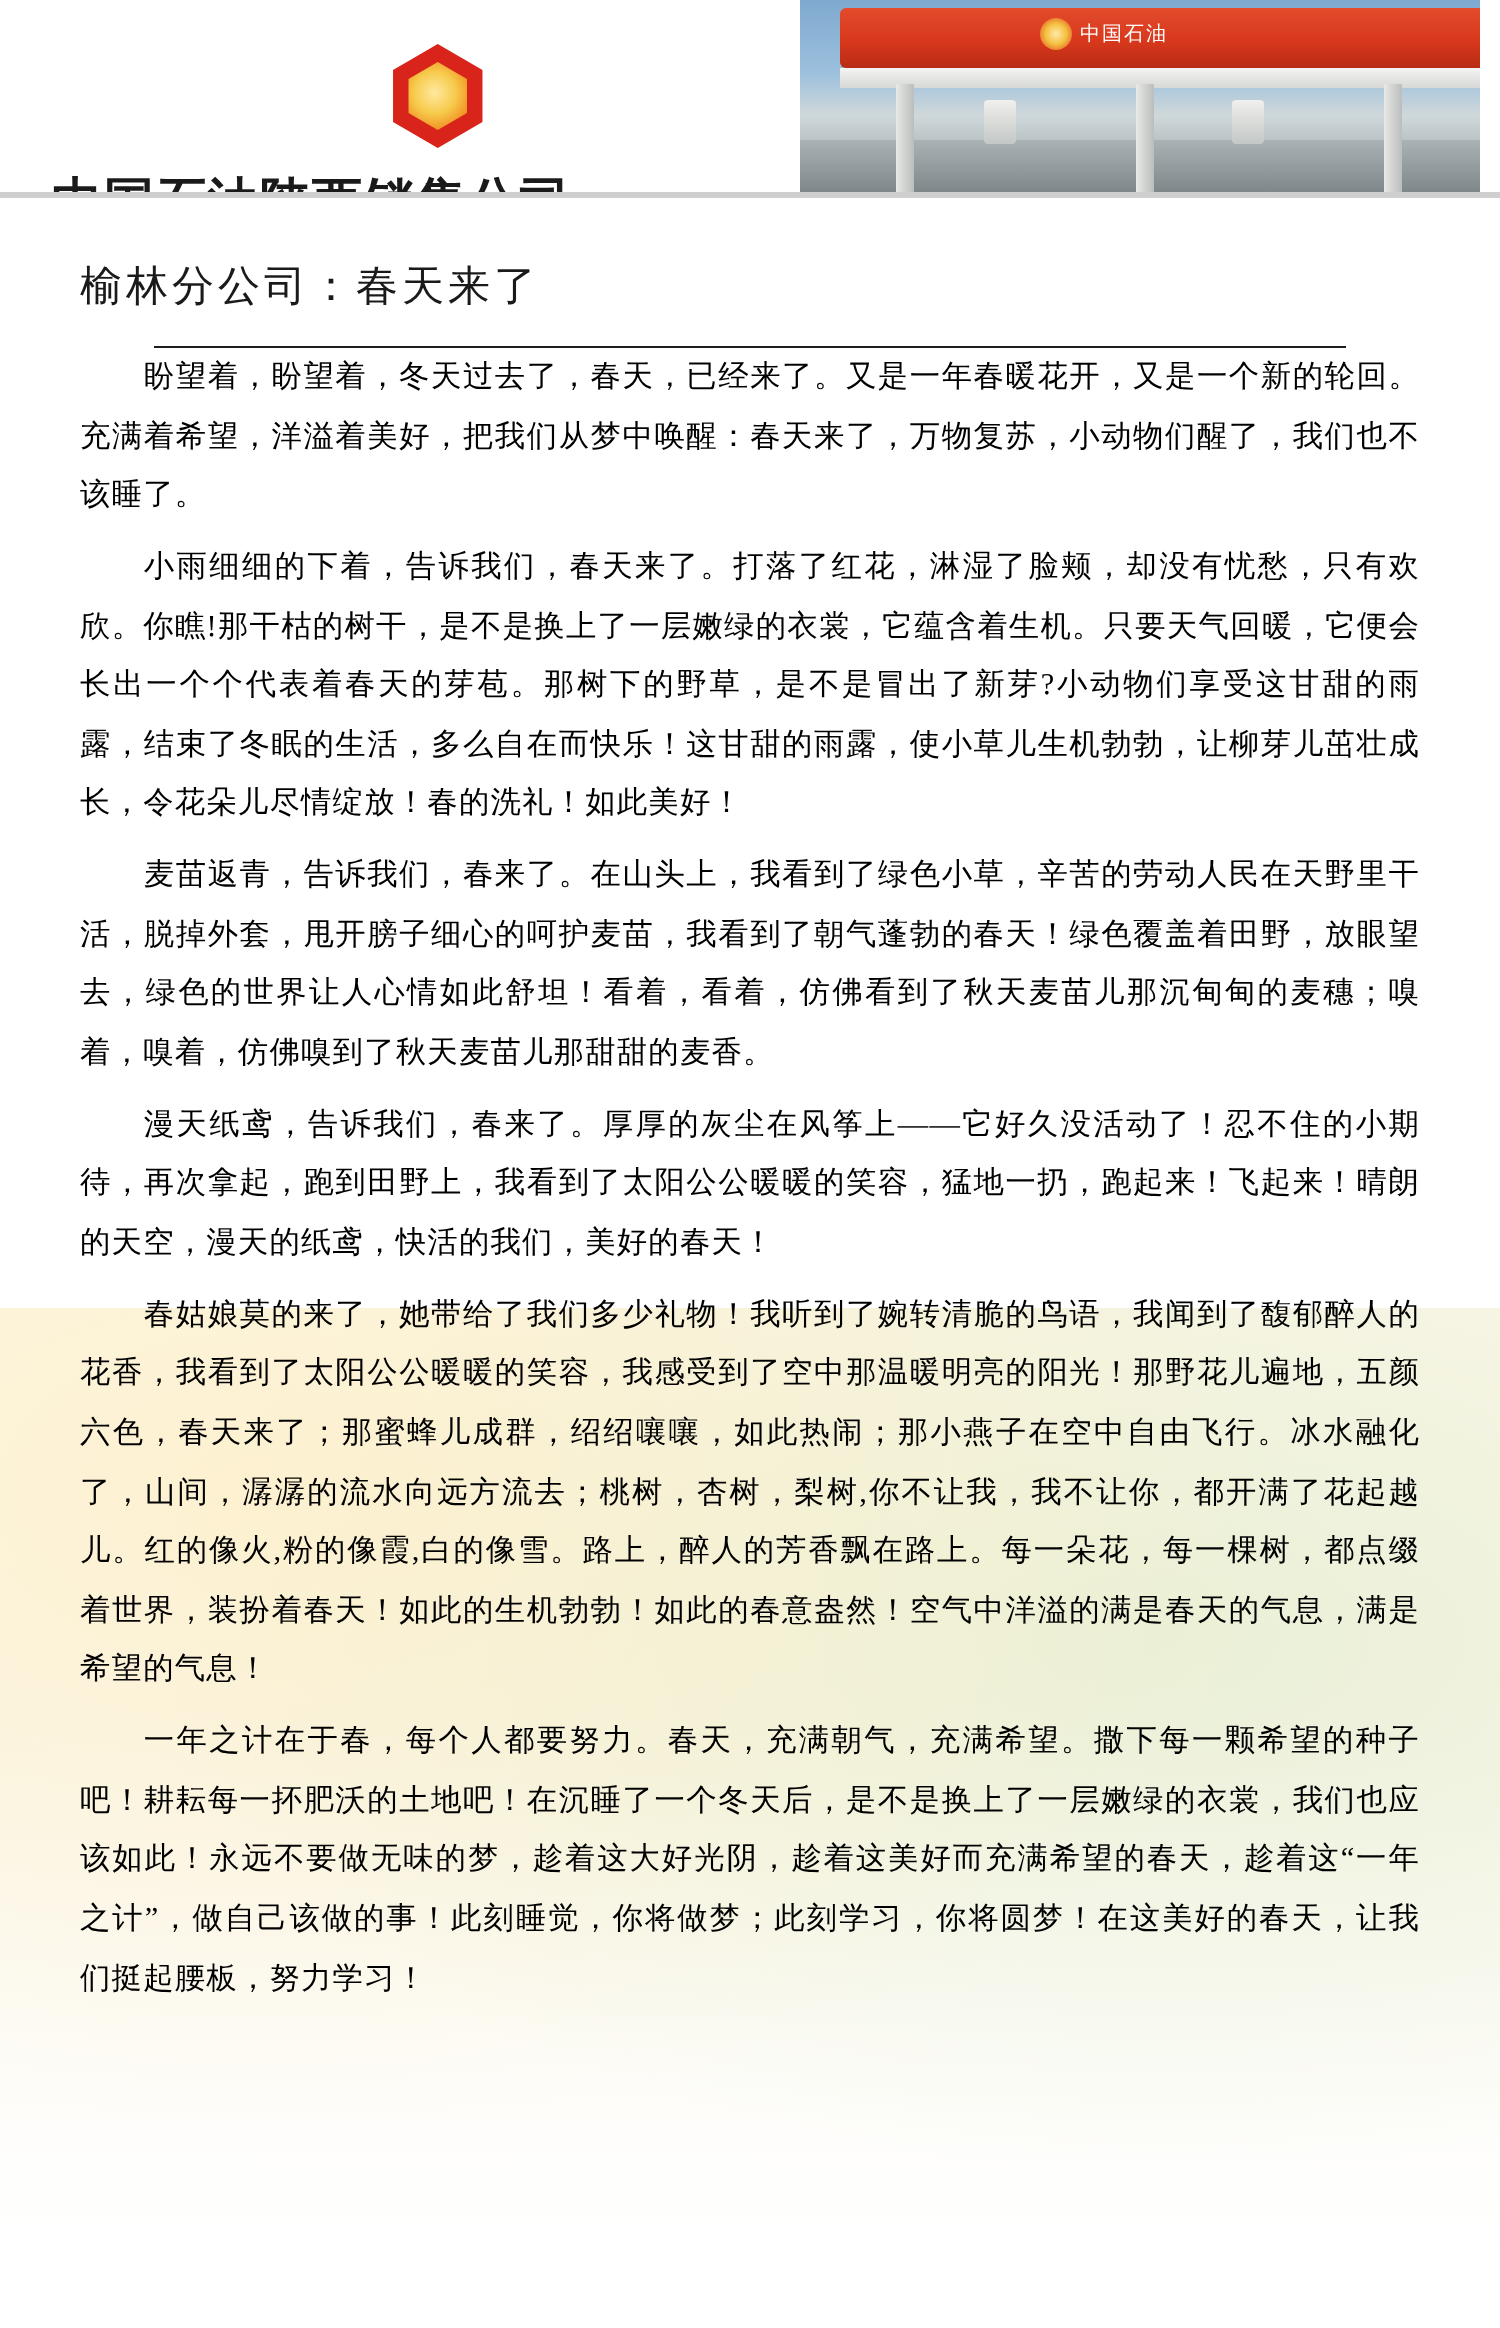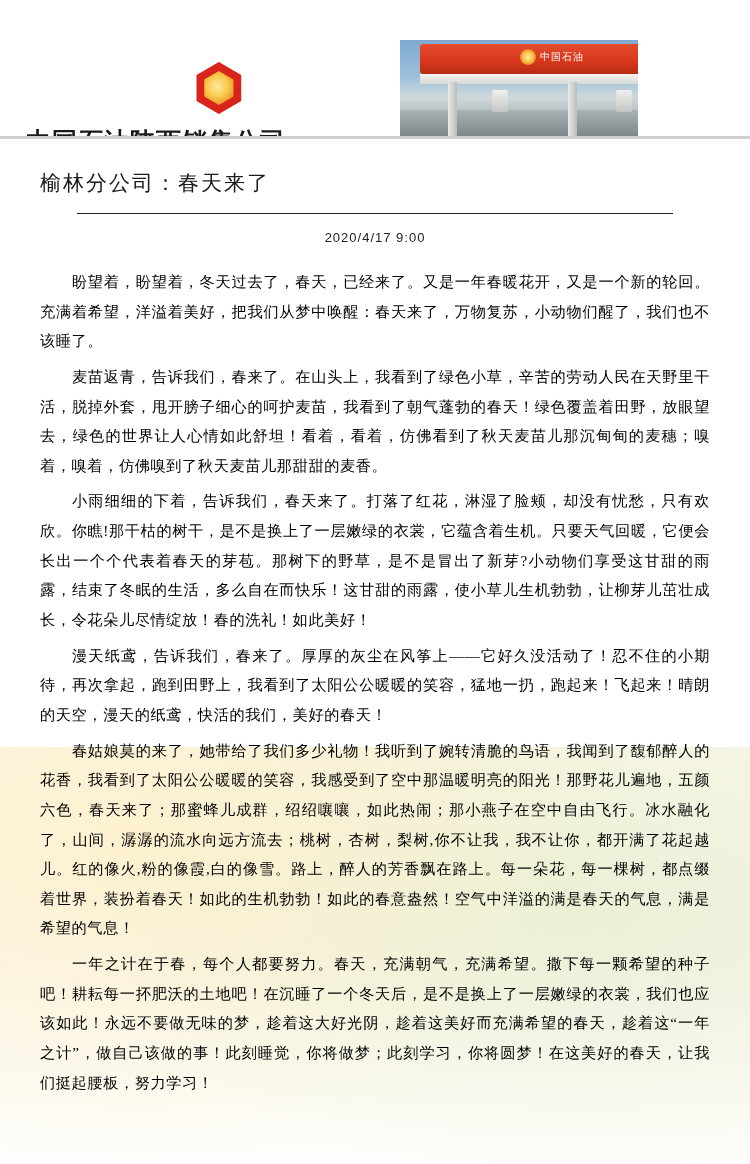--- a/index.html
+++ b/index.html
@@ -11,25 +11,24 @@
     width: 750px;
     height: 1164px;
     font-family: "Liberation Sans", sans-serif;
     overflow: hidden;
     position: relative;
   }
 
   
   .banner {
     position: relative;
-    width: 638px;
+    width: 740px;
     height: 96px;
     overflow: hidden;
     background: #ffffff;
-    margin-top: 40px;
   }
   .banner-photo {
     position: absolute;
     top: 0;
     left: 400px;
     width: 350px;
     height: 96px;
     background:
       linear-gradient(to bottom, #7fa9cf 0%, #9cc0dd 38%, #cfd8da 60%, #8f9a9e 100%);
     overflow: hidden;
@@ -239,25 +238,24 @@
       <div class="cn">中国石油陕西销售公司</div>
       <div class="en">PETROCHINA SHANXI MARKETING COMPANY</div>
     </div>
   </div>
 </div>
 <div class="header-rule"></div>
 
 <div class="article">
   <div class="title">榆林分公司：春天来了</div>
   <div class="title-rule"></div>
-  <div class="date">2020/4/17  9:00</div>
 
   <div class="body">
     <div class="bg-wash"></div>
 
     <p>盼望着，盼望着，冬天过去了，春天，已经来了。又是一年春暖花开，又是一个新的轮回。充满着希望，洋溢着美好，把我们从梦中唤醒：春天来了，万物复苏，小动物们醒了，我们也不该睡了。</p>
+    <p>小雨细细的下着，告诉我们，春天来了。打落了红花，淋湿了脸颊，却没有忧愁，只有欢欣。你瞧!那干枯的树干，是不是换上了一层嫩绿的衣裳，它蕴含着生机。只要天气回暖，它便会长出一个个代表着春天的芽苞。那树下的野草，是不是冒出了新芽?小动物们享受这甘甜的雨露，结束了冬眠的生活，多么自在而快乐！这甘甜的雨露，使小草儿生机勃勃，让柳芽儿茁壮成长，令花朵儿尽情绽放！春的洗礼！如此美好！</p>
     <p>麦苗返青，告诉我们，春来了。在山头上，我看到了绿色小草，辛苦的劳动人民在天野里干活，脱掉外套，甩开膀子细心的呵护麦苗，我看到了朝气蓬勃的春天！绿色覆盖着田野，放眼望去，绿色的世界让人心情如此舒坦！看着，看着，仿佛看到了秋天麦苗儿那沉甸甸的麦穗；嗅着，嗅着，仿佛嗅到了秋天麦苗儿那甜甜的麦香。</p>
-    <p>小雨细细的下着，告诉我们，春天来了。打落了红花，淋湿了脸颊，却没有忧愁，只有欢欣。你瞧!那干枯的树干，是不是换上了一层嫩绿的衣裳，它蕴含着生机。只要天气回暖，它便会长出一个个代表着春天的芽苞。那树下的野草，是不是冒出了新芽?小动物们享受这甘甜的雨露，结束了冬眠的生活，多么自在而快乐！这甘甜的雨露，使小草儿生机勃勃，让柳芽儿茁壮成长，令花朵儿尽情绽放！春的洗礼！如此美好！</p>
     <p>漫天纸鸢，告诉我们，春来了。厚厚的灰尘在风筝上——它好久没活动了！忍不住的小期待，再次拿起，跑到田野上，我看到了太阳公公暖暖的笑容，猛地一扔，跑起来！飞起来！晴朗的天空，漫天的纸鸢，快活的我们，美好的春天！</p>
     <p>春姑娘莫的来了，她带给了我们多少礼物！我听到了婉转清脆的鸟语，我闻到了馥郁醉人的花香，我看到了太阳公公暖暖的笑容，我感受到了空中那温暖明亮的阳光！那野花儿遍地，五颜六色，春天来了；那蜜蜂儿成群，绍绍嚷嚷，如此热闹；那小燕子在空中自由飞行。冰水融化了，山间，潺潺的流水向远方流去；桃树，杏树，梨树,你不让我，我不让你，都开满了花起越儿。红的像火,粉的像霞,白的像雪。路上，醉人的芳香飘在路上。每一朵花，每一棵树，都点缀着世界，装扮着春天！如此的生机勃勃！如此的春意盎然！空气中洋溢的满是春天的气息，满是希望的气息！</p>
     <p>一年之计在于春，每个人都要努力。春天，充满朝气，充满希望。撒下每一颗希望的种子吧！耕耘每一抔肥沃的土地吧！在沉睡了一个冬天后，是不是换上了一层嫩绿的衣裳，我们也应该如此！永远不要做无味的梦，趁着这大好光阴，趁着这美好而充满希望的春天，趁着这“一年之计”，做自己该做的事！此刻睡觉，你将做梦；此刻学习，你将圆梦！在这美好的春天，让我们挺起腰板，努力学习！</p>
   </div>
 </div>
 
 </body></html>

